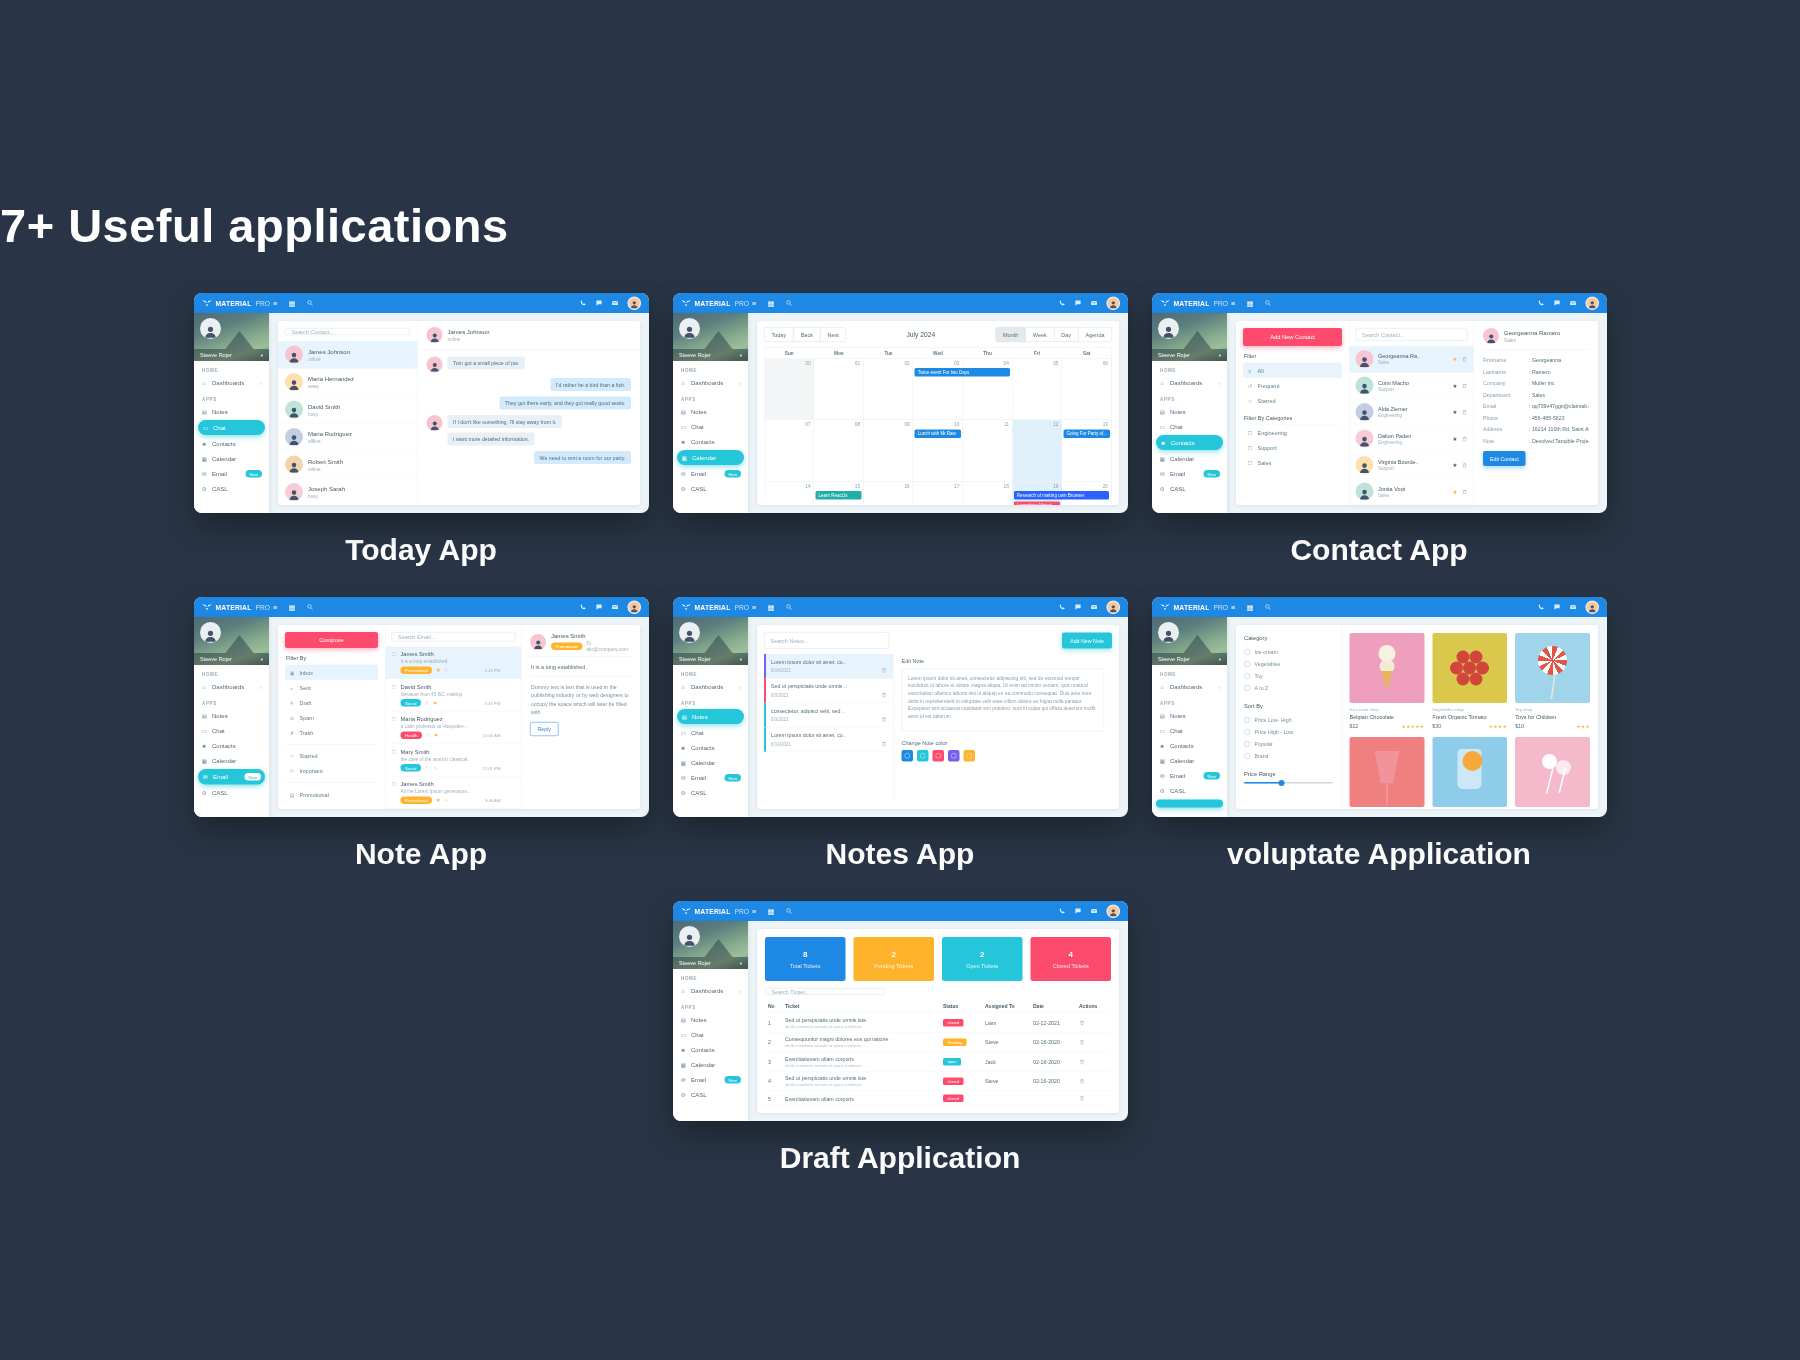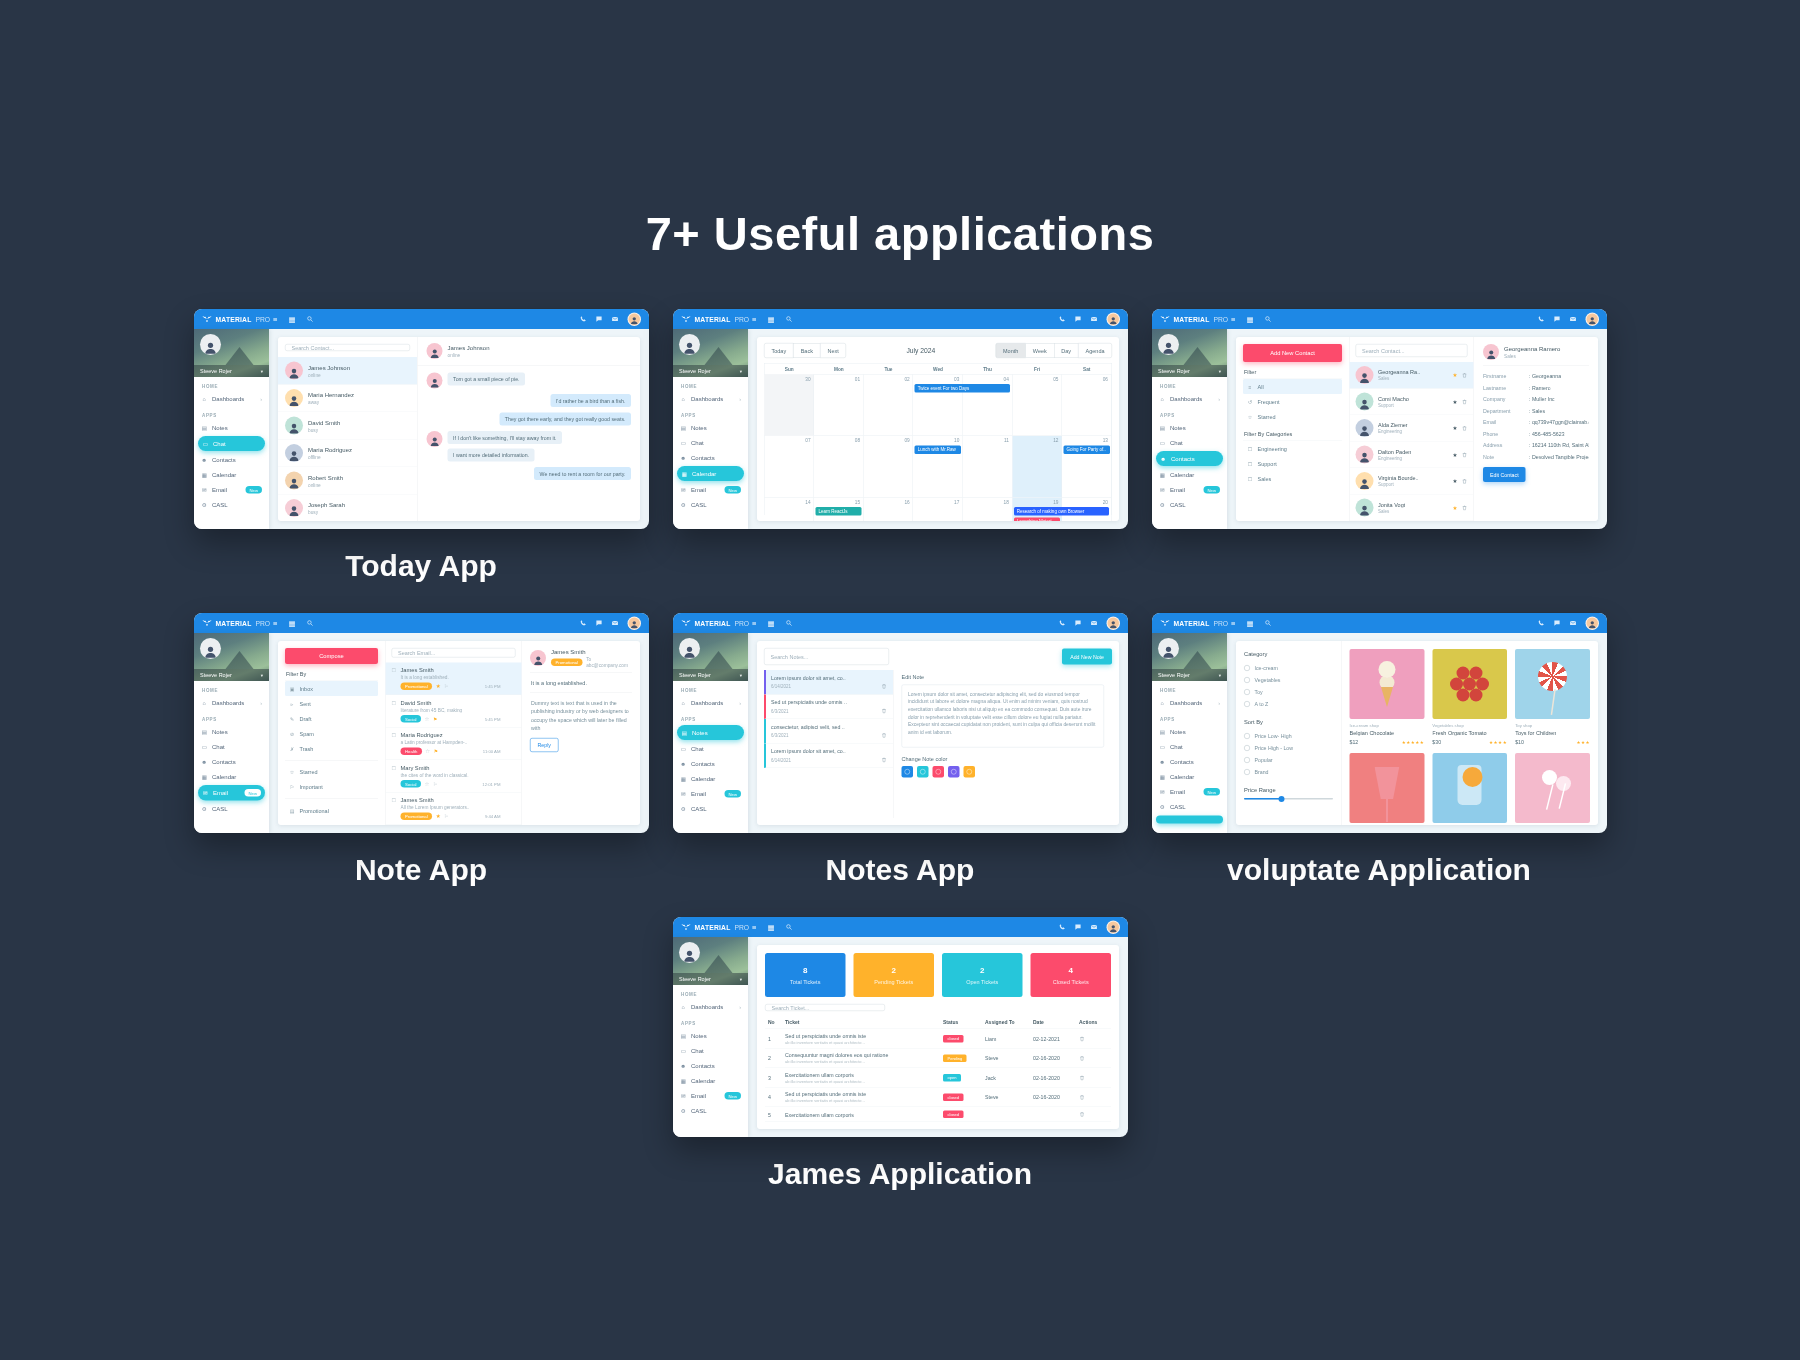--- a/index.html
+++ b/index.html
@@ -1,17 +1,17 @@
 <!DOCTYPE html>
 <html><head>
 <meta charset="utf-8">
 <style>
   html,body{margin:0;padding:0}
   body{width:1800px;height:1360px;background:#293546;font-family:"Liberation Sans",sans-serif;overflow:hidden}
-  h1{margin:8px;padding:198px 0 40px;text-align:center;color:#fff;font-size:47px;font-weight:700;letter-spacing:.5px}
+  h1{margin:0;padding:198px 0 40px;text-align:left;color:#fff;font-size:47px;font-weight:700;letter-spacing:.5px}
   .grid{display:grid;grid-template-columns:repeat(3,455px);gap:30px 24px;justify-content:center}
   figure.cell{margin:0}
   figcaption{margin-top:20px;text-align:center;color:#fff;font-size:30px;font-weight:700}
   .thumb{width:455px;height:220px;position:relative;border-radius:9px;box-shadow:0 14px 30px rgba(0,0,0,.32)}
   .frame{position:absolute;top:0;left:0;width:910px;height:440px;transform:scale(.5);transform-origin:0 0;border-radius:16px;overflow:hidden;background:#eef5f9;display:flex;flex-direction:column;box-shadow:0 0 0 1px rgba(0,0,0,.08)}
 
   
   .hd{height:40px;background:#1e88e5;display:flex;align-items:center;padding:0 16px;flex:none}
   .blogo{display:flex;align-items:center;gap:7px;width:142px;color:#fff;font-size:13.5px;flex:none}
   .blogo b{font-weight:700;letter-spacing:.4px}
@@ -840,20 +840,21 @@
                     <span class="fl">Note</span>
                     <span class="fv">: Devolved Tangible Projection</span>
                   </div>
         <button class="btn blue sm">Edit Contact</button>
       </div>
     </div>
             </div>
   </div>
 </div>
 </div>
+<figcaption>Contact App</figcaption>
 </figure>
 
 <figure class="cell">
 <div class="thumb">
 <div class="frame">
   <div class="hd">
     <span class="blogo">
               <svg class="bird" viewBox="0 0 24 16">
                 <path d="M1 1c3.5 4.5 7 6.5 11 6.5S19.5 5.5 23 1c-3 1.8-5 2.3-7 1.6L12 8.5 8 2.6C6 3.3 4 2.8 1 1zm11 9.5L9.5 12.5 12 15l2.5-2.5z"></path>
               </svg>
@@ -1578,16 +1579,16 @@
                     <svg class="tr" viewBox="0 0 24 24">
                       <path d="M5 7h14M10 7V5h4v2M7 7l1 13h8l1-13"></path>
                     </svg>
                   </div>
     </div>
               </div>
             </div>
   </div>
 </div>
 </div>
-<figcaption>James Application</figcaption>
+<figcaption>Draft Application</figcaption>
 </figure>
 
 </div>
 
 </body></html>

